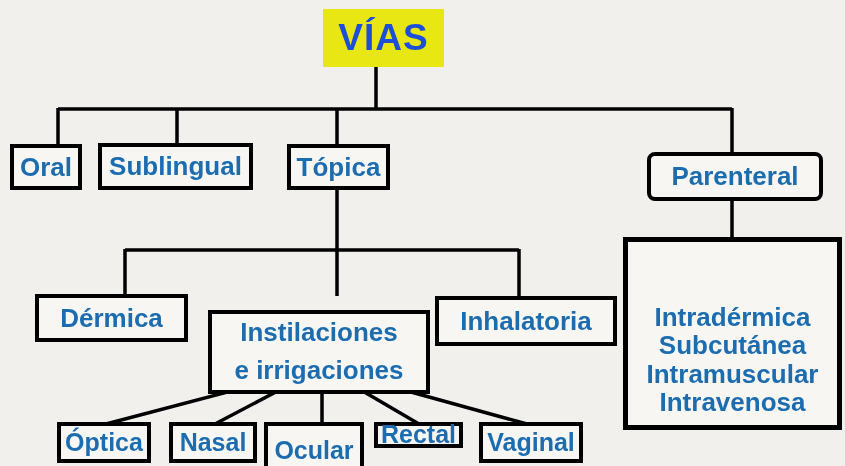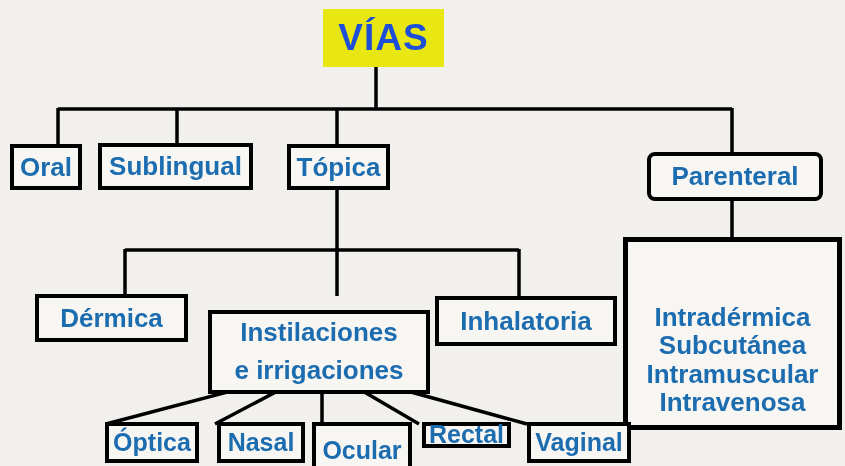--- a/index.html
+++ b/index.html
@@ -40,21 +40,21 @@
   }
   .node-title {
     border: none;
     background: #e8e714;
     color: #1d4ed8;
     font-size: 37px;
     letter-spacing: 1px;
   }
   .fs27 { font-size: 26px; }
   .fs26 { font-size: 26px; }
-  .fs25 { font-size: 25px; margin-left: 48px; }
+  .fs25 { font-size: 25px; }
   .node-multiline {
     flex-direction: column;
     line-height: 1.45;
   }
   .node-group {
     flex-direction: column;
     justify-content: flex-end;
     border-width: 5px;
     padding: 8px 0;
   }

